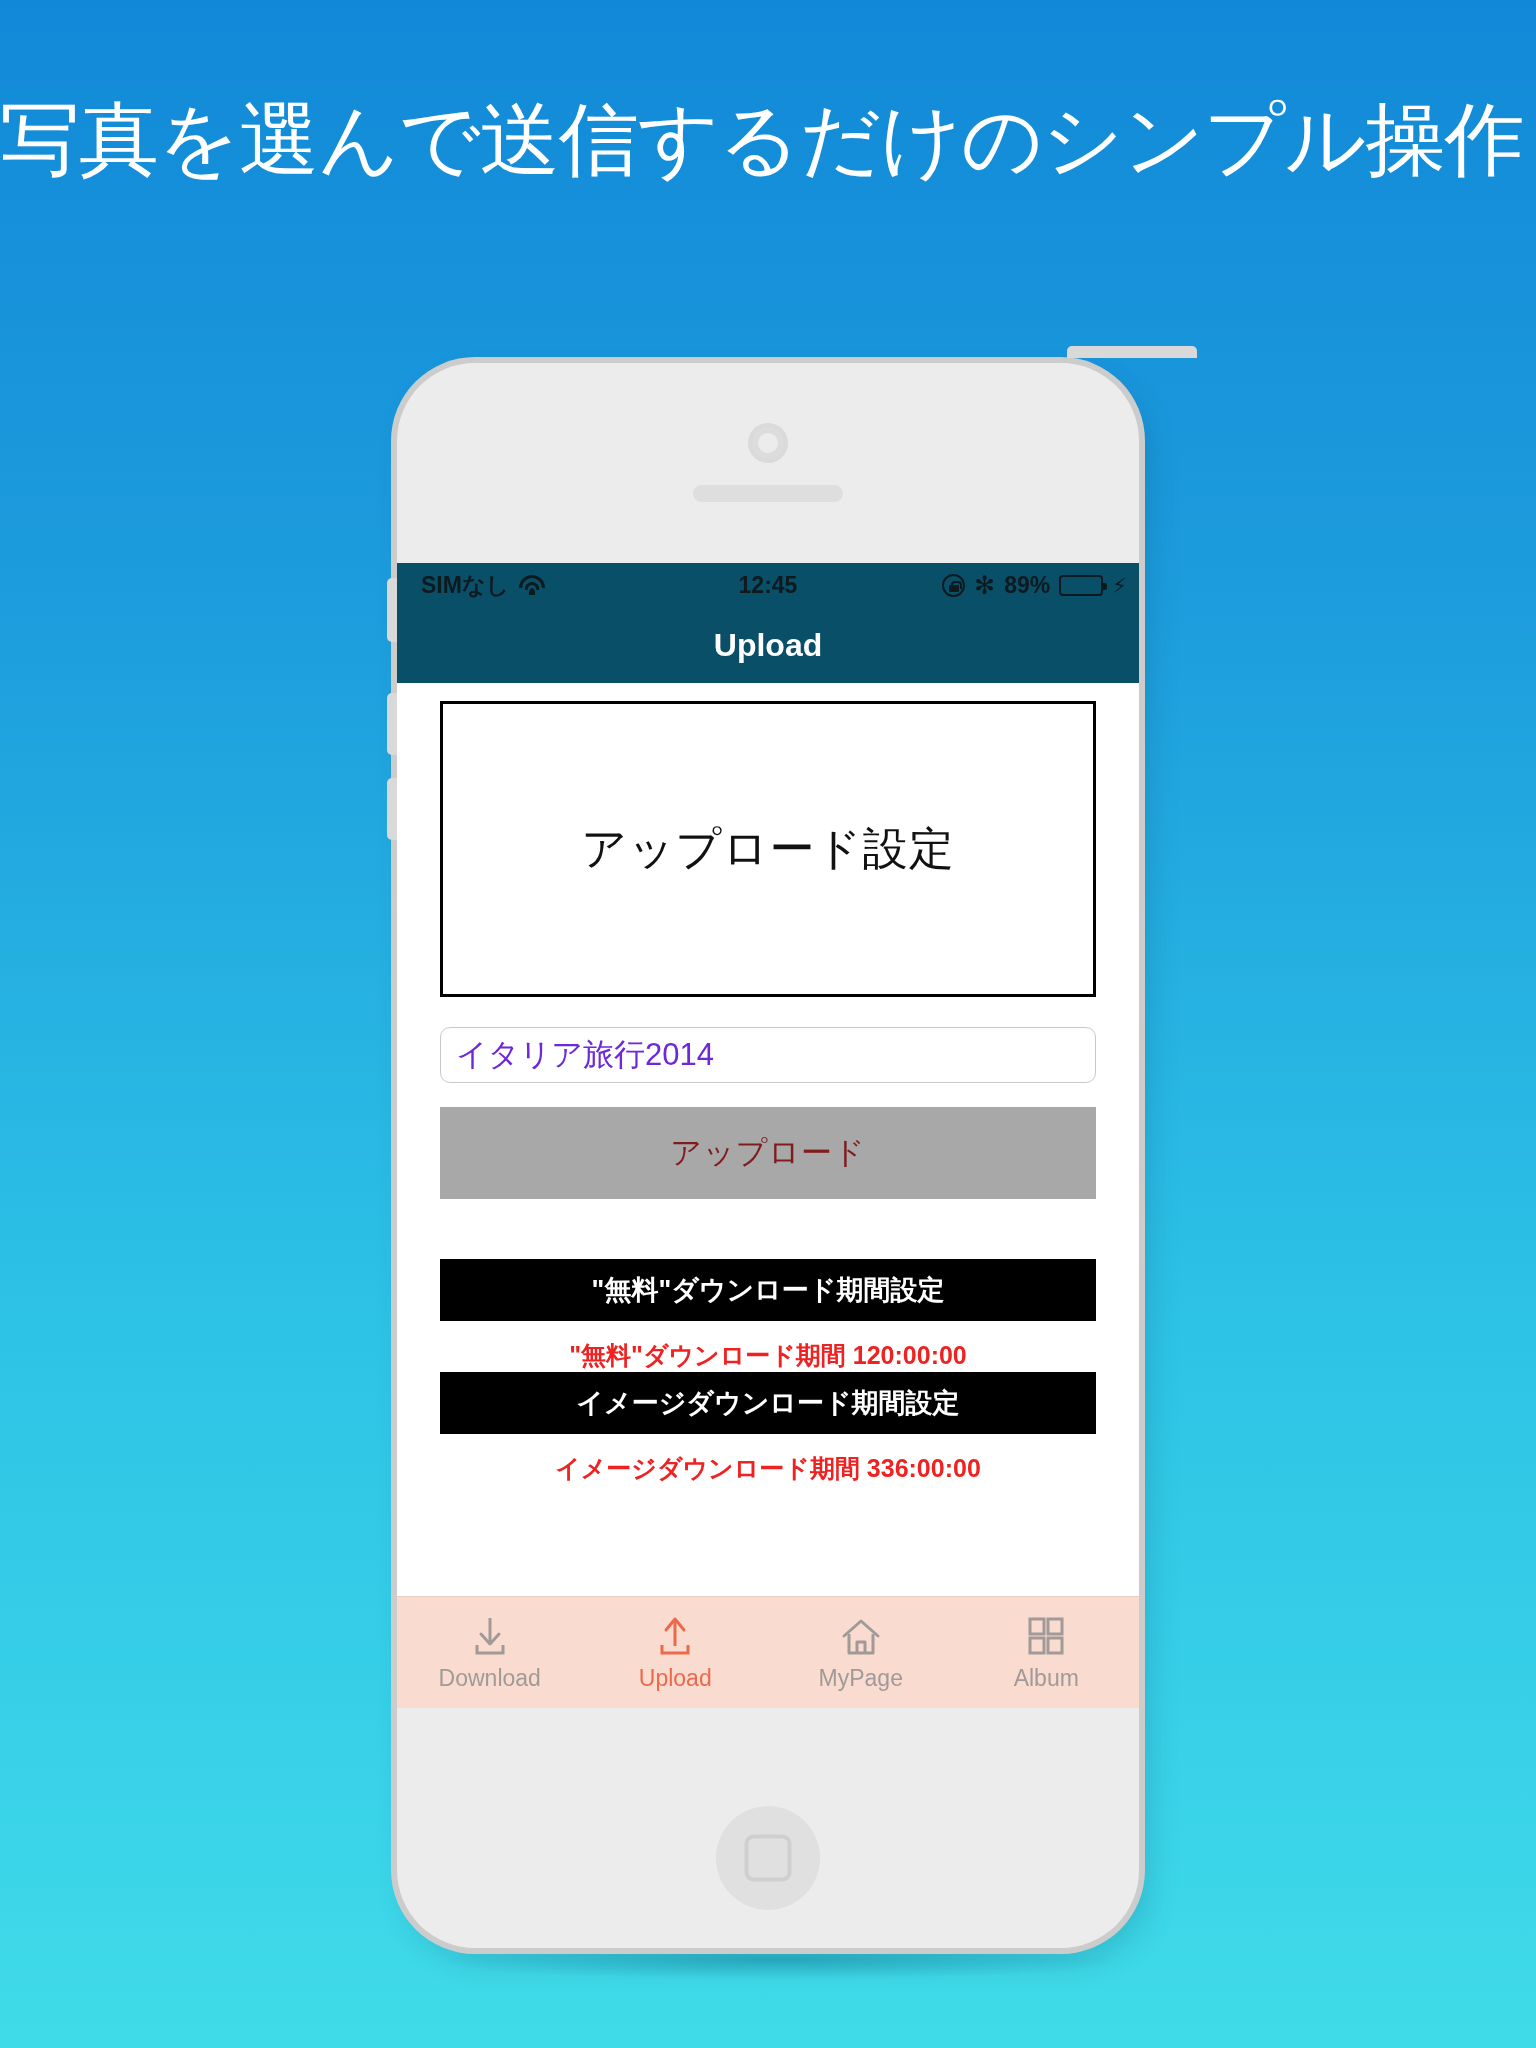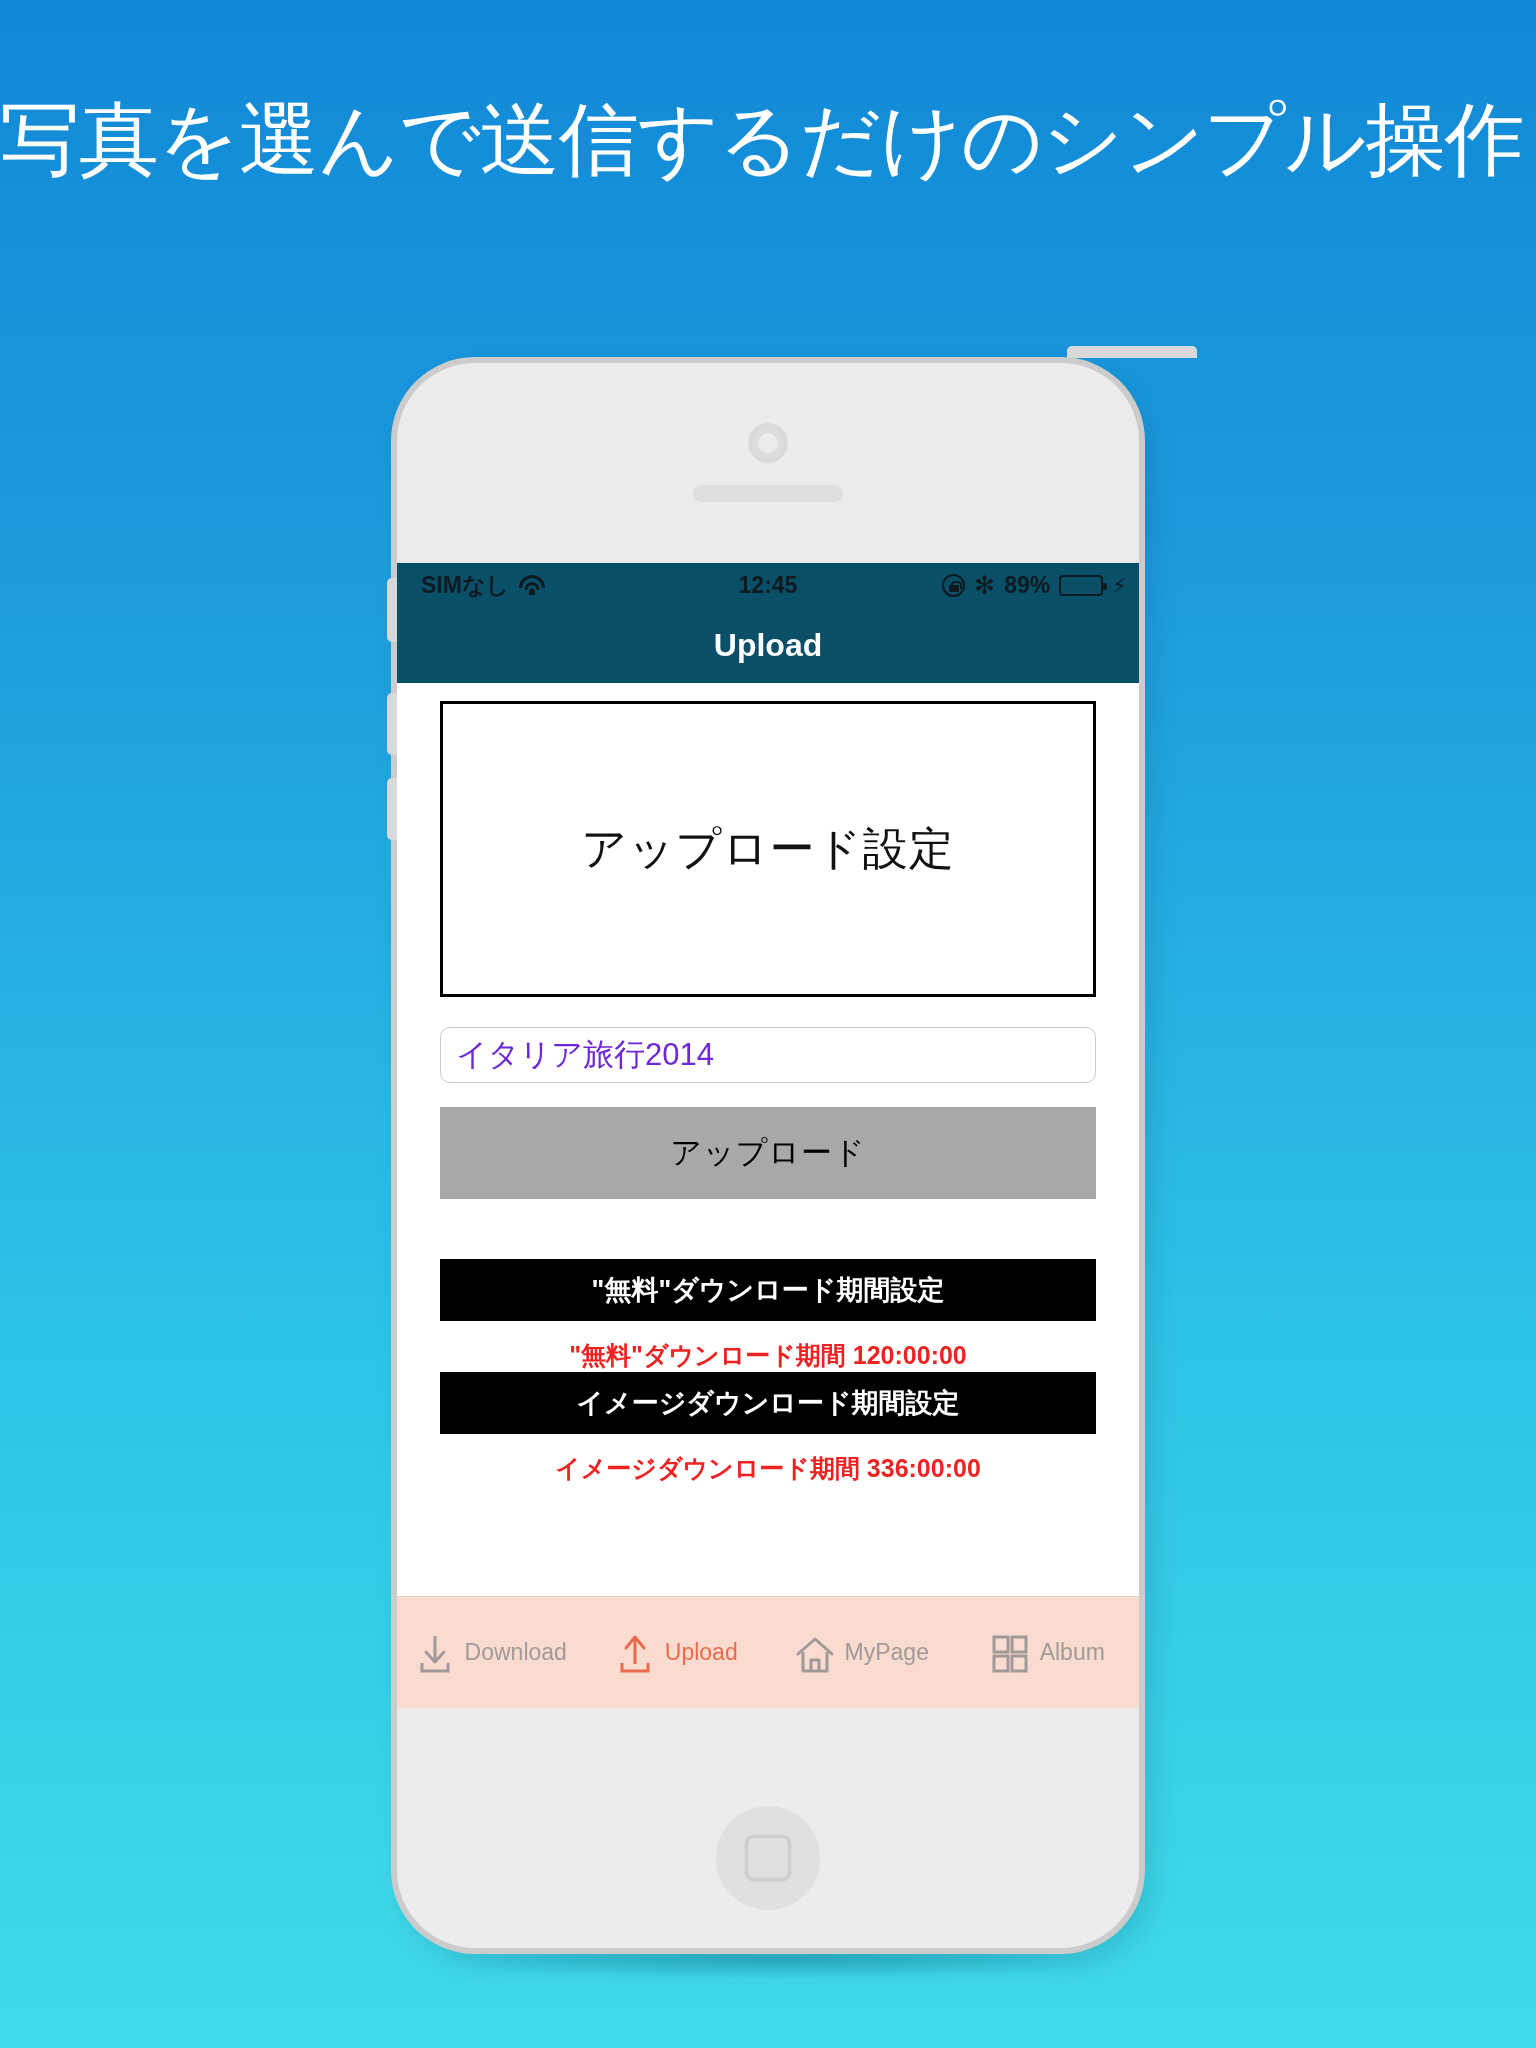--- a/index.html
+++ b/index.html
@@ -166,21 +166,21 @@
     padding:0 15px;
     font-size:31px;
     color:#6d28d9;
   }
 
   .upload-btn {
     margin-top:24px;
     height:92px;
     background:#a8a8a8;
     display:flex; align-items:center; justify-content:center;
-    color:#000000;
+    color:#7f1d1d;
     font-size:31px;
     letter-spacing:1px;
   }
 
   .black-btn {
     height:62px;
     background:#000000;
     display:flex; align-items:center; justify-content:center;
     color:#ffffff;
     font-size:27px;
@@ -201,21 +201,21 @@
   .tabbar {
     position:absolute;
     left:0; bottom:0;
     width:742px; height:112px;
     background:#fadbd0;
     border-top:1px solid #e9cec3;
     display:flex;
   }
   .tab {
     flex:1;
-    display:flex; align-items:center; justify-content:center;
+    display:flex; flex-direction:column; align-items:center; justify-content:center;
     gap:8px;
     color:#a09a98;
     font-size:23px;
   }
   .tab.active { color:#ea6a4b; }
   .tab .glyph { height:44px; display:flex; align-items:flex-end; justify-content:center; }
   .tab svg { display:block; }
 </style>
 </head>
 <body>

